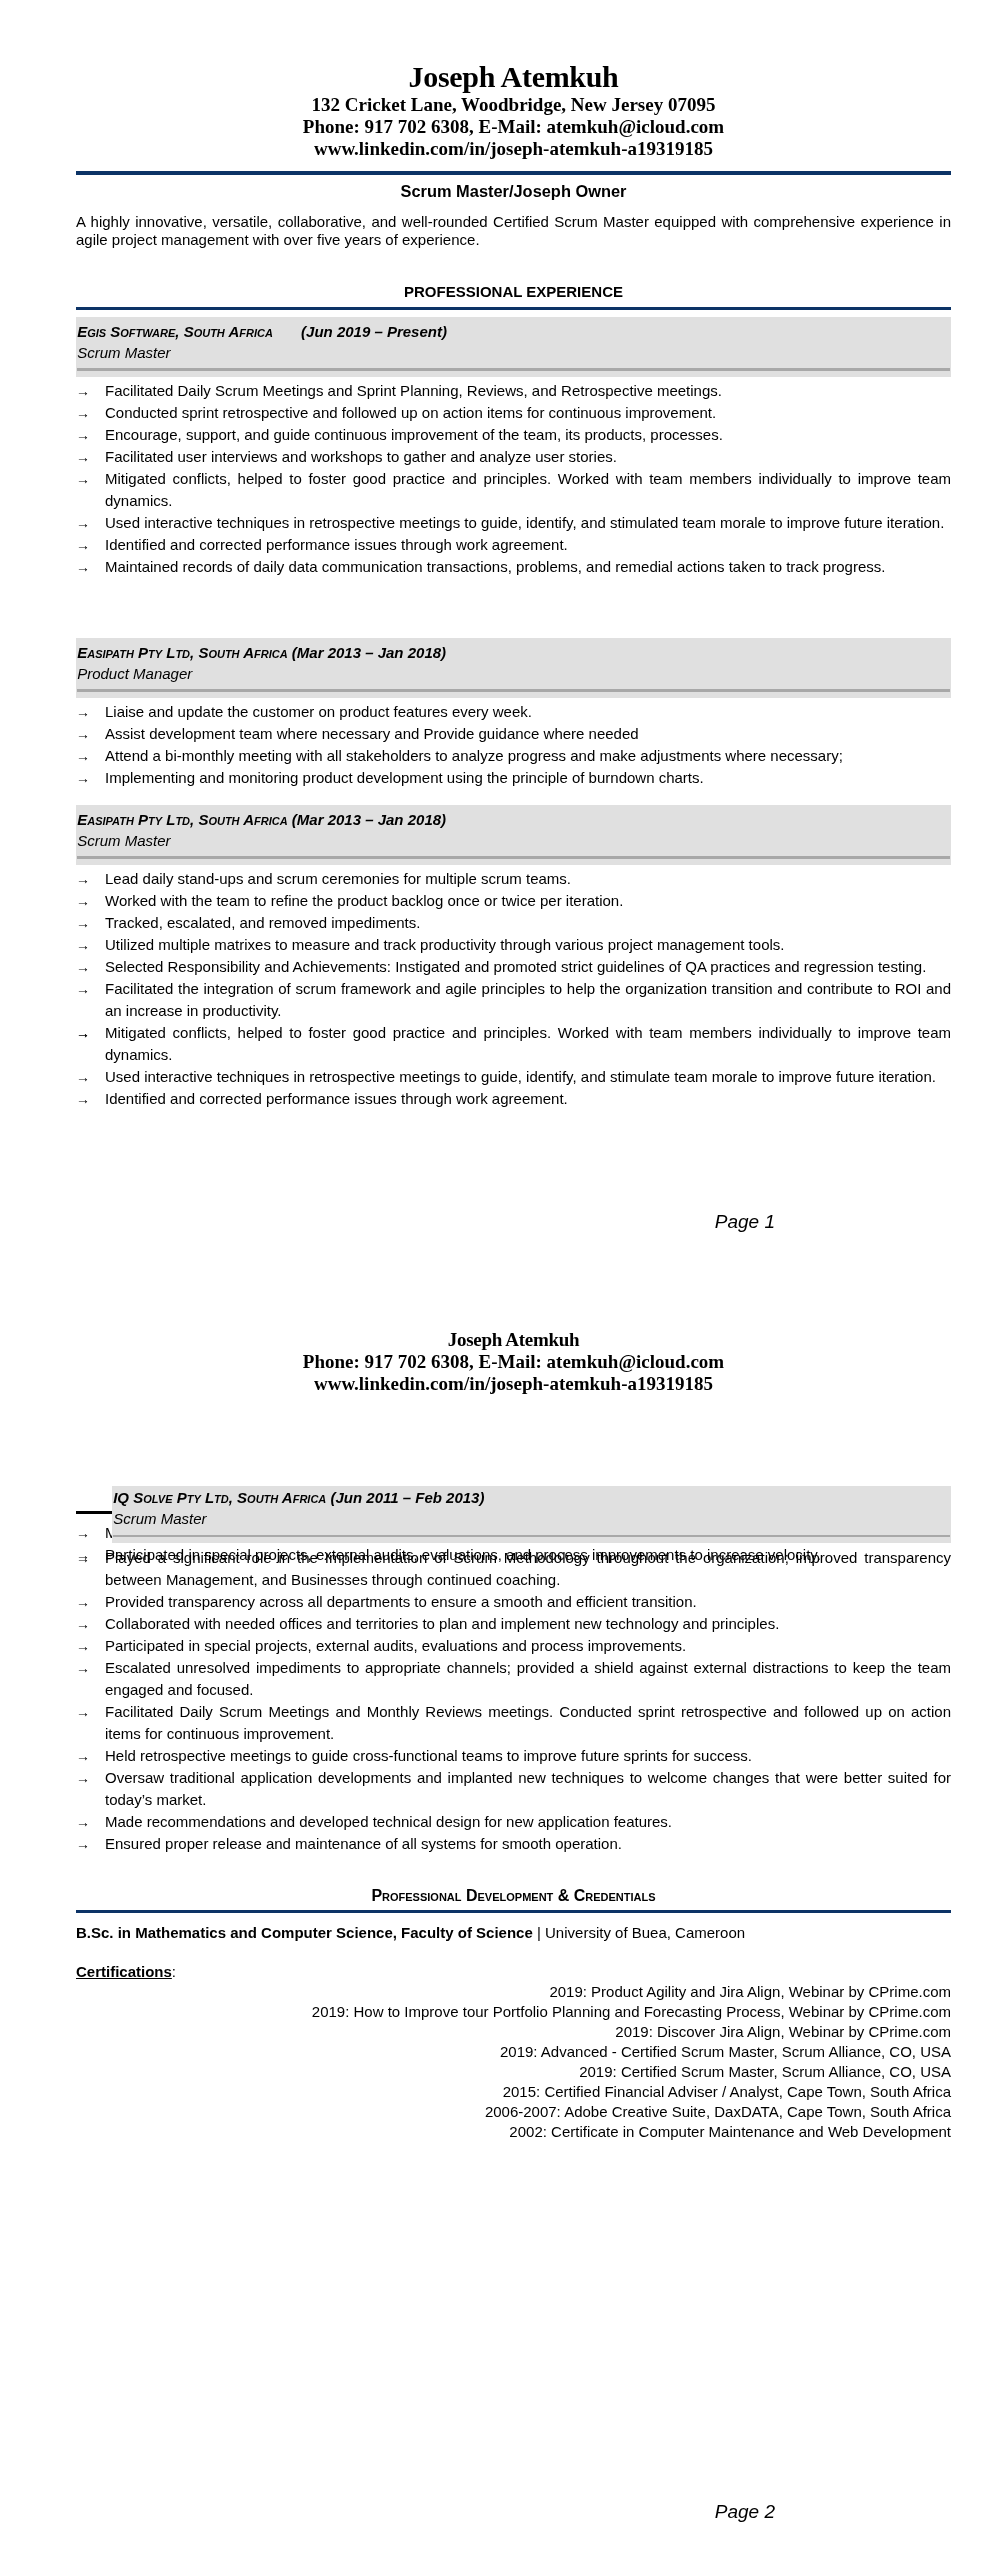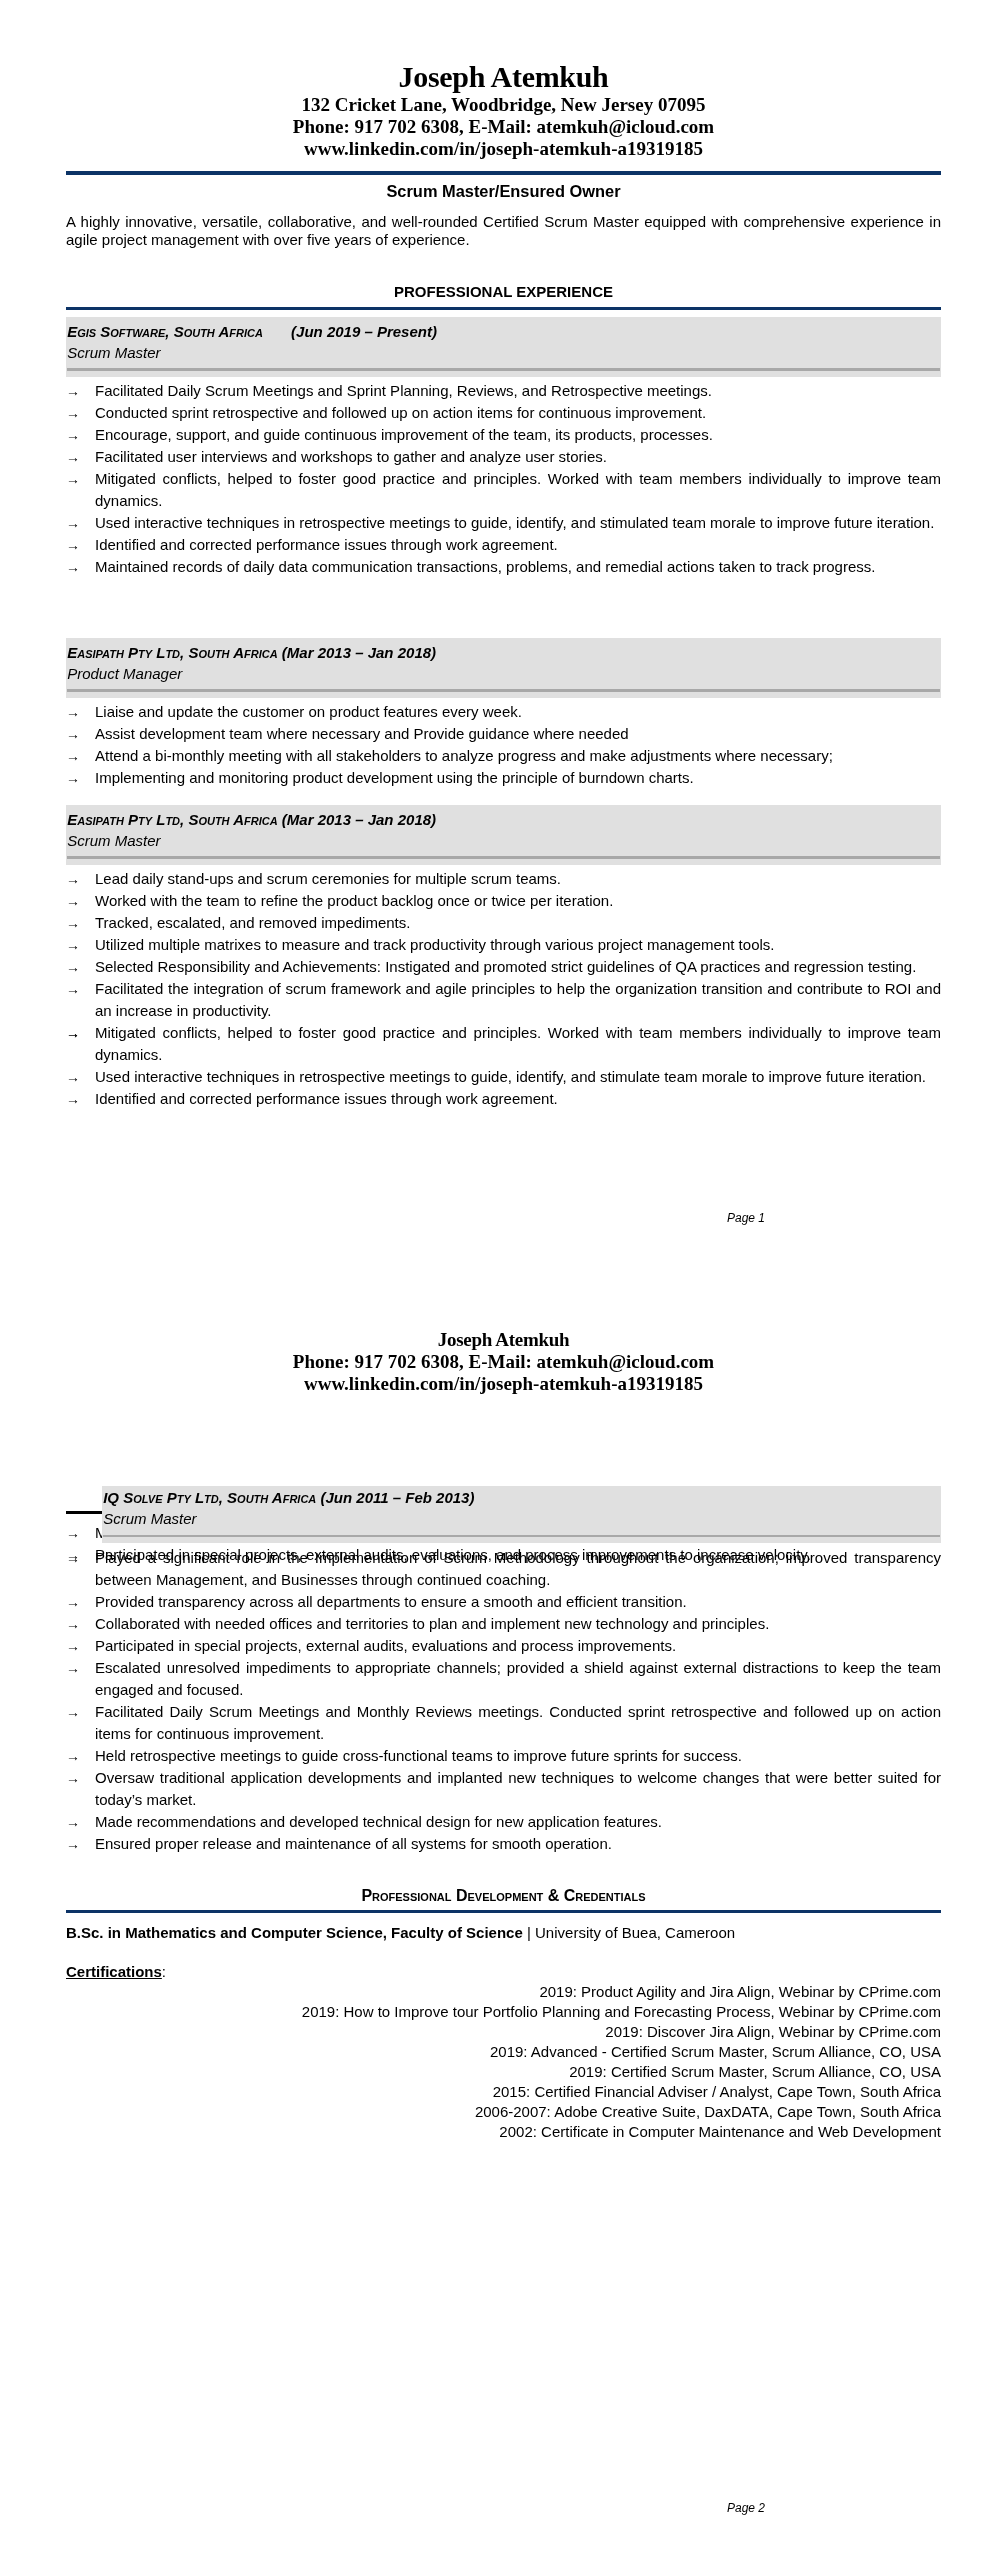--- a/index.html
+++ b/index.html
@@ -1,17 +1,17 @@
 <!DOCTYPE html>
 <html style="font-size:9.4px"><head>
 <meta charset="utf-8">
 <style>
   html, body { margin:0; padding:0; background:#ffffff; }
   body { width:995px; height:2576px; position:relative; font-family:"Liberation Sans", sans-serif; color:#000; }
-  .page { position:absolute; left:0; width:820px; }
+  .page { position:absolute; left:10px; width:820px; }
   .page1 { top:0; height:1288px; }
   .page2 { top:1288px; height:1288px; }
   .content { position:absolute; left:66px; width:875px; }
 
   .hdr { text-align:center; font-family:"Liberation Serif", serif; font-weight:bold; }
   .hdr .name { font-size:30px; line-height:35px; letter-spacing:-0.3px; }
   .hdr .line { font-size:19px; line-height:22px; }
   .p2hdr .name { font-size:19px; line-height:22px; }
 
   .rule-blue { height:3.5px; background:#0c3366; }
@@ -24,21 +24,21 @@
 
   .job-head { background:#e0e0e0; padding:3.5px 1.2px 5.9px 1.2px; }
   .job-head .company { font-weight:bold; font-style:italic; font-size:15px; line-height:21px; font-variant:small-caps; }
   .job-head .title { font-weight:normal; font-style:italic; font-size:15px; line-height:21px; }
   .job-head .bar { height:2.3px; background:#a8a8a8; margin-top:5.9px; }
 
   ul.bullets { list-style:none; margin:0; padding:0; }
   ul.bullets li { position:relative; padding-left:29px; font-size:15px; line-height:22px; text-align:justify; }
   ul.bullets li .arrow { position:absolute; left:0; top:0; font-size:14px; }
 
-  .page-num { position:absolute; right:55px; font-style:italic; font-size:12px; }
+  .page-num { position:absolute; right:55px; font-style:italic; font-size:19px; }
 
   .edu { font-size:15px; line-height:20px; }
   .edu b { font-weight:bold; }
   .cert-label { font-size:15px; line-height:20px; }
   .cert-label span.u { font-weight:bold; text-decoration:underline; }
   .certs { font-size:15px; line-height:20px; }
 </style>
 </head>
 <body>
 
@@ -46,21 +46,21 @@
 
   <div class="content hdr" style="top:59px;">
     <div class="name">Joseph Atemkuh</div>
     <div class="line">132 Cricket Lane, Woodbridge, New Jersey 07095</div>
     <div class="line">Phone: 917 702 6308, E-Mail: atemkuh@icloud.com</div>
     <div class="line">www.linkedin.com/in/joseph-atemkuh-a19319185</div>
   </div>
 
   <div class="content rule-blue" style="top:171px;"></div>
 
-  <div class="content role-title" style="top:181px;">Scrum Master/Ensured Owner</div>
+  <div class="content role-title" style="top:181px;">Scrum Master/Joseph Owner</div>
 
   <div class="content summary" style="top:213px; width:875px;">A highly innovative, versatile, collaborative, and well-rounded Certified Scrum Master equipped with comprehensive experience in agile project management with over five years of experience.</div>
 
   <div class="content sec-title" style="top:282px;">PROFESSIONAL EXPERIENCE</div>
   <div class="content rule-blue" style="top:307px; height:2.9px;"></div>
 
   <div class="content" style="top:317px;">
     <div class="job-head">
       <div class="company"><span>Egis Software, South Africa</span> <span style="font-variant:normal;margin-left:24px;">(Jun 2019 – Present)</span></div>
       <div class="title">Scrum Master</div>

